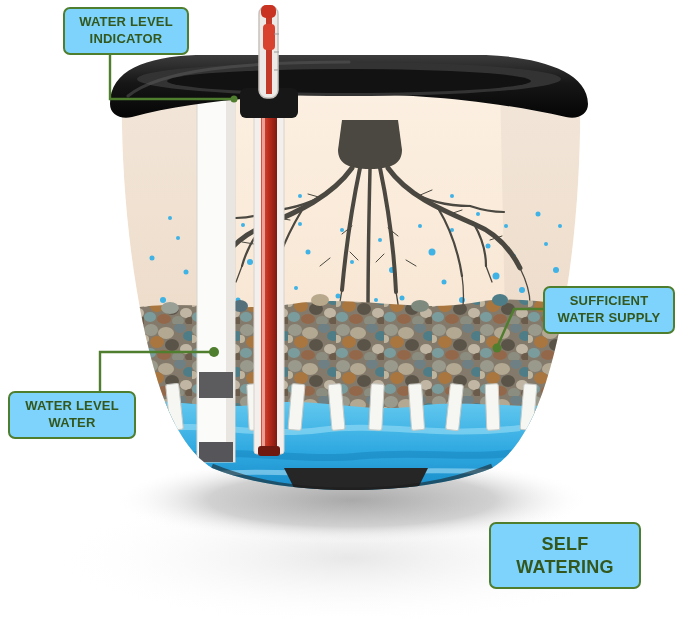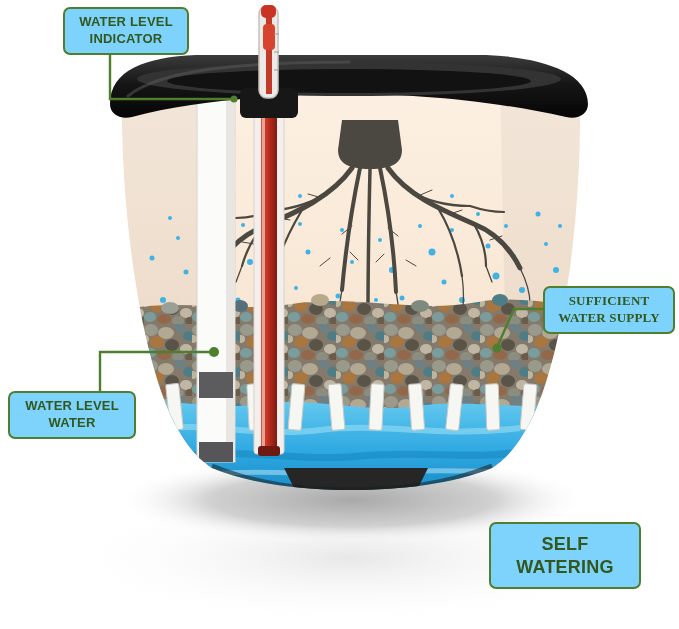--- a/index.html
+++ b/index.html
@@ -8,21 +8,21 @@
   .canvas { position:relative; width:679px; height:629px; background:#fff; overflow:hidden; }
   .scene { position:absolute; left:0; top:0; z-index:1; }
   .callout {
     position:absolute; z-index:2; background:#7dd3fc;
     border:2.5px solid var(--label-border,#4f7e2e); border-radius:7px;
     padding:5px 8px; display:flex; flex-direction:column; align-items:center; justify-content:center;
     text-align:center; color:var(--label-text,#33571c); font-weight:bold;
     font-size:13px; line-height:1.3; letter-spacing:.2px;
   }
   #cb-indicator { left:63px;  top:7px;   width:126px; }
-  #cb-supply    { left:543px; top:286px; width:132px;font-family:Liberation Serif, serif; }
+  #cb-supply    { left:543px; top:286px; width:132px; }
   #cb-shaft     { left:8px;   top:391px; width:128px; }
   #cb-self      { left:489px; top:522px; width:152px; padding:9px 8px; }
   #cb-self .l1  { font-size:18px; line-height:1.25; }
   #cb-self .l2  { font-size:13px; }
   .connector     { stroke:var(--connector,#4f7e2e); stroke-width:2.4; fill:none; }
   .connector-dot { fill:var(--connector,#4f7e2e); }
 </style>
 </head>
 <body>
 

